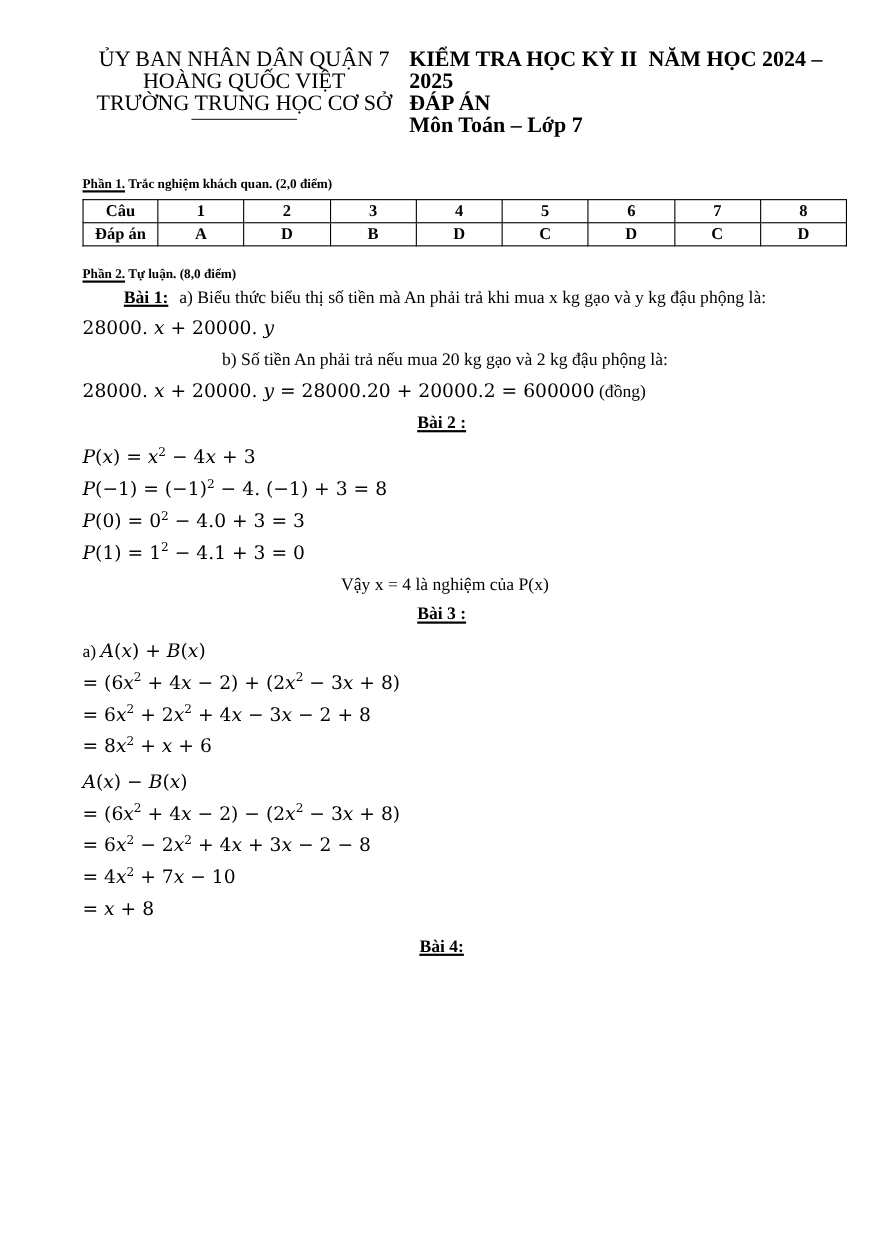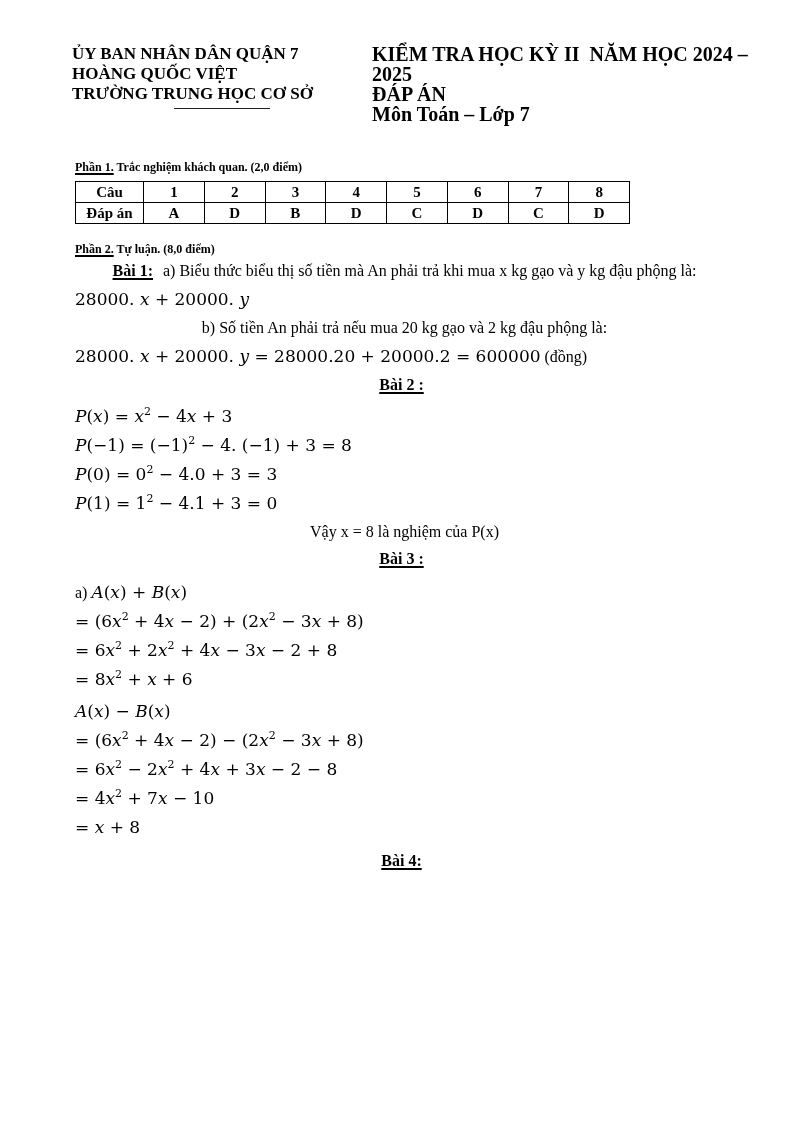--- a/index.html
+++ b/index.html
@@ -8,22 +8,22 @@
     width: 794px; height: 1122px;
     background: #ffffff; color: #000000;
     font-family: "Liberation Serif", serif;
     overflow: hidden;
   }
   .prewrap { white-space: pre-wrap; }
 
   
   .header { display: flex; padding: 44px 40px 0 72px; }
   .header-left {
-    width: 300px; 
-    font-weight: bold; font-size: 17px; line-height: 20px;
+    width: 300px; text-align: center;
+    font-weight: normal; font-size: 20px; line-height: 20px;
   }
   .header-right {
     flex: 1; text-align: left;
     font-weight: bold; font-size: 20px; line-height: 20px;
   }
   .header-divider {
     width: 96px; height: 0;
     border-top: 1.6px solid #222;
     margin: 4px auto 0;
   }
@@ -33,21 +33,21 @@
 
   .part-heading { font-size: 12px; font-weight: bold; margin: 0 0 2px; }
   .part1-heading { margin-top: 36px; }
   .part2-heading { margin-top: 18px; }
   .u { text-decoration: underline; text-decoration-thickness: 1.5px; text-underline-offset: 2px; }
   .sec-label { font-weight: bold; font-size: 16px; margin-right: 6px; }
 
   
   table.answer-table {
     border-collapse: collapse; table-layout: fixed;
-    width: 555px; margin-top: 6px;
+    width: 695px; margin-top: 6px;
     border: 1.5px solid #000;
   }
   table.answer-table td {
     border: 1px solid #000;
     text-align: center; vertical-align: middle;
     font-weight: bold; font-size: 15px;
     height: 21px; padding: 0 2px;
   }
   table.answer-table td.first { width: 68px; }
 
@@ -130,21 +130,21 @@
     <span>28000. <i>x</i> + 20000. <i>y</i> = 28000.20 + 20000.2 = 600000</span><span class="plain"> (đồng)</span>
   </p>
 
   <p class="line label-line">
     <span class="sec-label u">Bài 2 :</span>
   </p>
   <p class="math mt6"><i>P</i>(<i>x</i>) = <i>x</i><sup>2</sup> − 4<i>x</i> + 3</p>
   <p class="math"><i>P</i>(−1) = (−1)<sup>2</sup> − 4. (−1) + 3 = 8</p>
   <p class="math"><i>P</i>(0) = 0<sup>2</sup> − 4.0 + 3 = 3</p>
   <p class="math"><i>P</i>(1) = 1<sup>2</sup> − 4.1 + 3 = 0</p>
-  <p class="line">Vậy x = 8 là nghiệm của P(x)</p>
+  <p class="line">Vậy x = 4 là nghiệm của P(x)</p>
 
   <p class="line label-line">
     <span class="sec-label u">Bài 3 :</span>
   </p>
   <p class="math mt8">
     <span class="plain">a) </span><span><i>A</i>(<i>x</i>) + <i>B</i>(<i>x</i>)</span>
   </p>
   <p class="math">= (6<i>x</i><sup>2</sup> + 4<i>x</i> − 2) + (2<i>x</i><sup>2</sup> − 3<i>x</i> + 8)</p>
   <p class="math">= 6<i>x</i><sup>2</sup> + 2<i>x</i><sup>2</sup> + 4<i>x</i> − 3<i>x</i> − 2 + 8</p>
   <p class="math">= 8<i>x</i><sup>2</sup> + <i>x</i> + 6</p>

